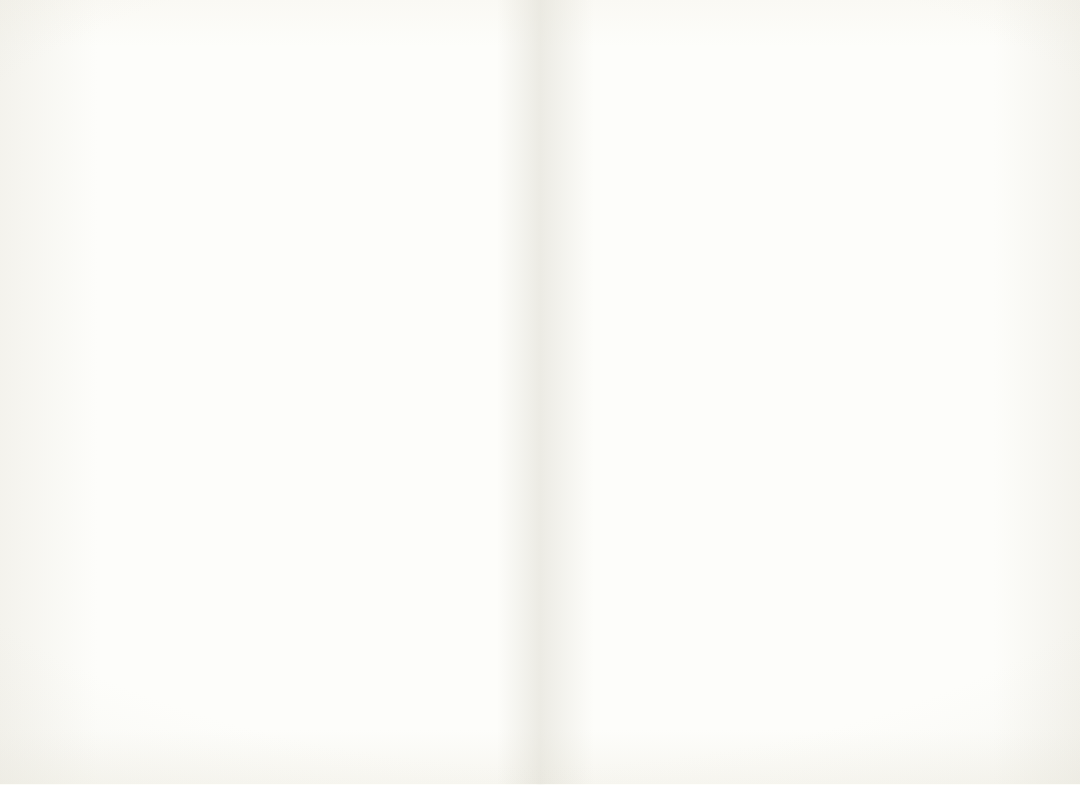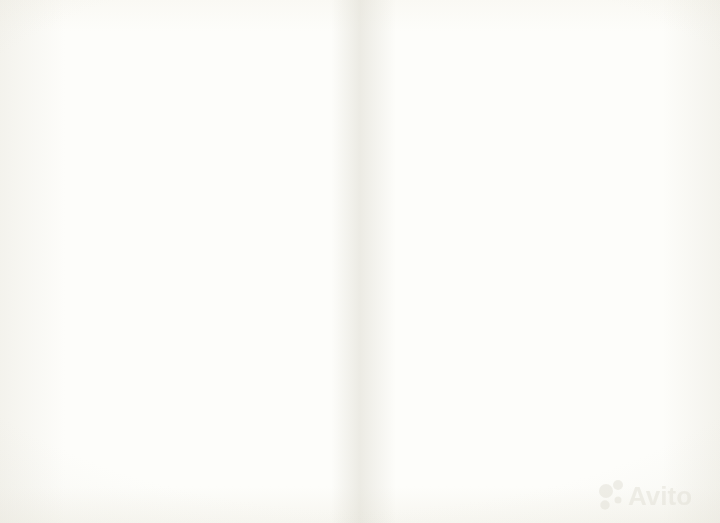--- a/index.html
+++ b/index.html
@@ -184,25 +184,14 @@
     <p style="margin-top:22px;"><span class="ex-num">139.</span> <span>Перепишите. Подчеркните соединительные гласные </span><i>о</i><span> и </span><i>е</i><span>. С выделенными словами составьте словосочетания.</span></p>
 
     <p class="indent gap"><span>Пут..шественник, язык..знание, восьм..гранник, ча..питие, </span><b>кон..водство</b><span>, </span><b>кров..обращение</b><span>, </span><b>кров..носный</b><span>, одиннадцат..метро-</span></p>
 
     <div class="folio" id="folio-right-wrap">85</div>
   </div>
 
   <div id="gutter"></div>
   <div id="scan-tint"></div>
 
-  <div id="watermark">
-    <svg viewBox="0 0 240 84" width="120" height="42" aria-hidden="true">
-      <g fill="#e2e0d6">
-        <circle cx="22" cy="34" r="14"></circle>
-        <circle cx="46" cy="22" r="10"></circle>
-        <circle cx="20" cy="62" r="9.5"></circle>
-        <circle cx="46" cy="52" r="7"></circle>
-      </g>
-      <text x="66" y="62" font-family="Liberation Sans, sans-serif" font-size="52" font-weight="bold" fill="#e2e0d6">Avito</text>
-    </svg>
-  </div>
 
 </div>
 
 </body></html>

